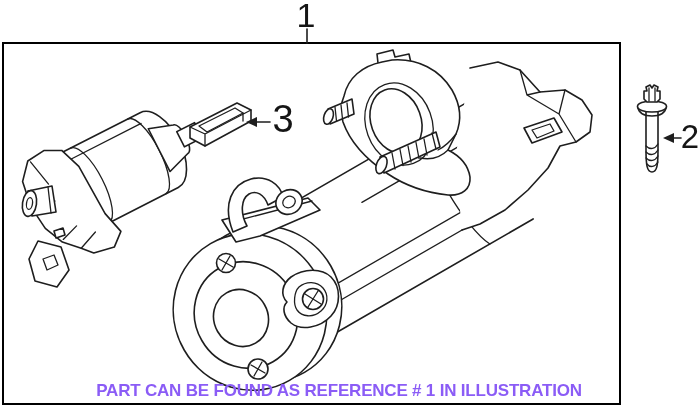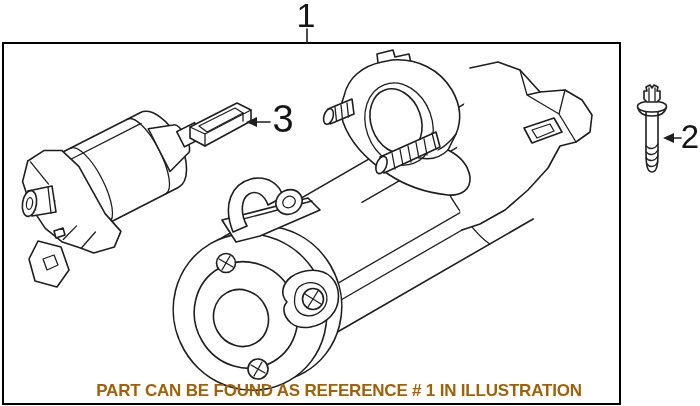--- a/index.html
+++ b/index.html
@@ -10,21 +10,21 @@
   .stage svg{position:absolute;left:0;top:0;}
   .callout{
     position:absolute;transform:translate(-50%,-50%);
     color:#151515;font-weight:400;line-height:1;user-select:none;
   }
   .callout.ref1{left:306px;top:15px;font-size:34px;}
   .callout.ref2{left:690px;top:136px;font-size:33px;}
   .callout.ref3{left:283px;top:119px;font-size:38px;}
   .note{
     position:absolute;left:339px;top:390px;transform:translate(-50%,-50%);
-    color:#a16207;font-weight:bold;font-size:17px;letter-spacing:-0.2px;
+    color:#8b5cf6;font-weight:bold;font-size:17px;letter-spacing:-0.2px;
     white-space:nowrap;line-height:1;
   }
   
   .s{fill:none;stroke:#1e1e1e;stroke-width:1.6;stroke-linecap:round;stroke-linejoin:round;}
   .t{fill:none;stroke:#1e1e1e;stroke-width:1.3;stroke-linecap:round;stroke-linejoin:round;}
   .f{fill:#ffffff;stroke:none;}
   .fs{fill:#ffffff;stroke:#1e1e1e;stroke-width:1.6;stroke-linecap:round;stroke-linejoin:round;}
   .ah{fill:#1e1e1e;stroke:none;}
 </style>
 </head>

